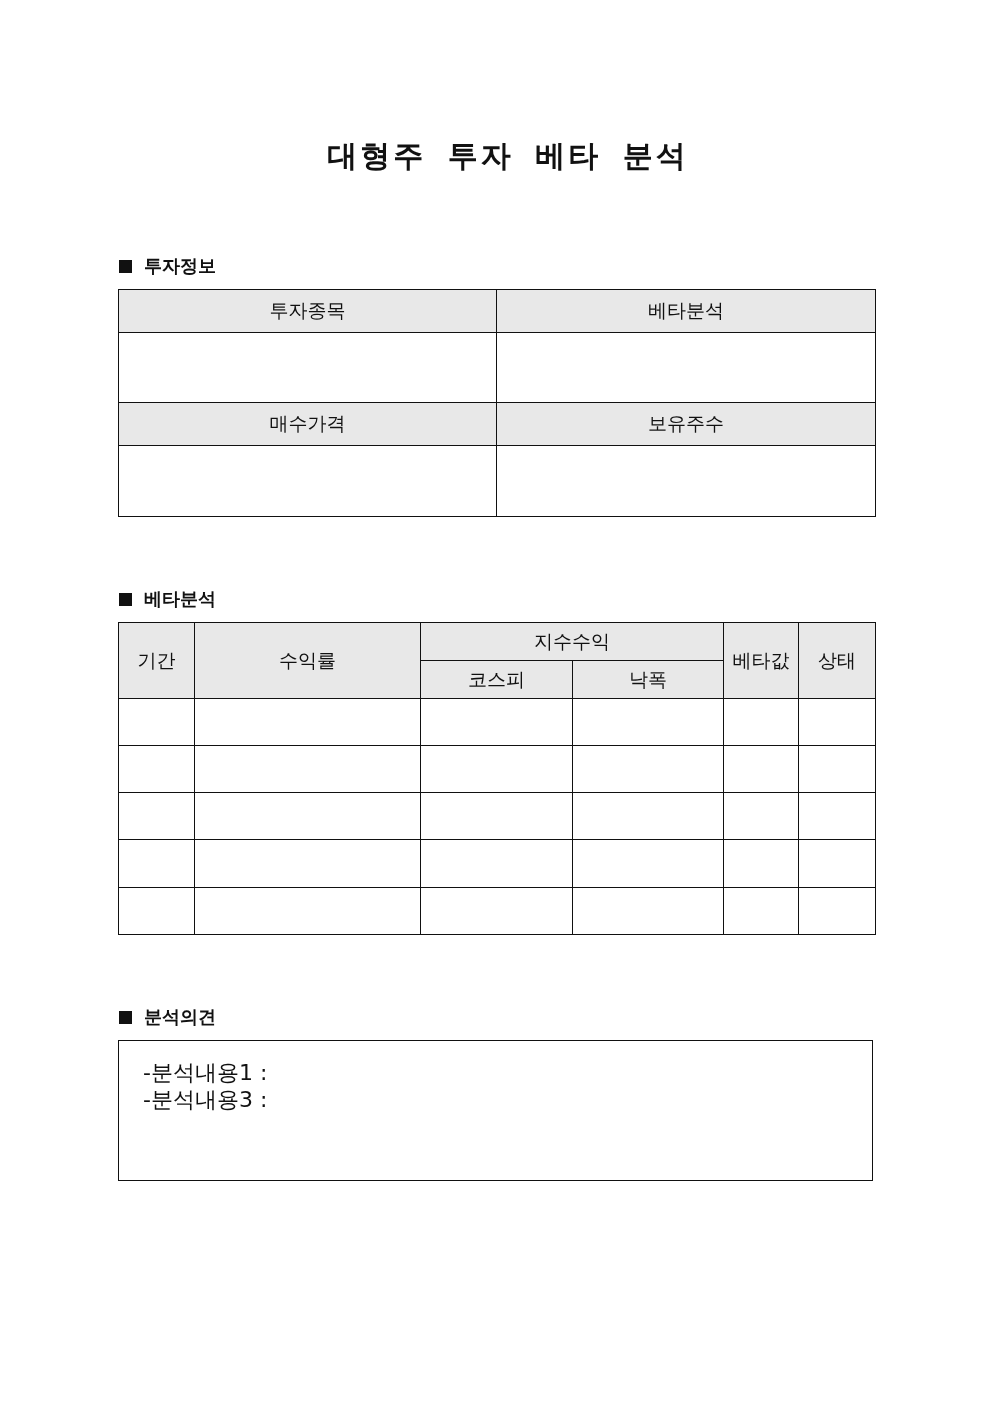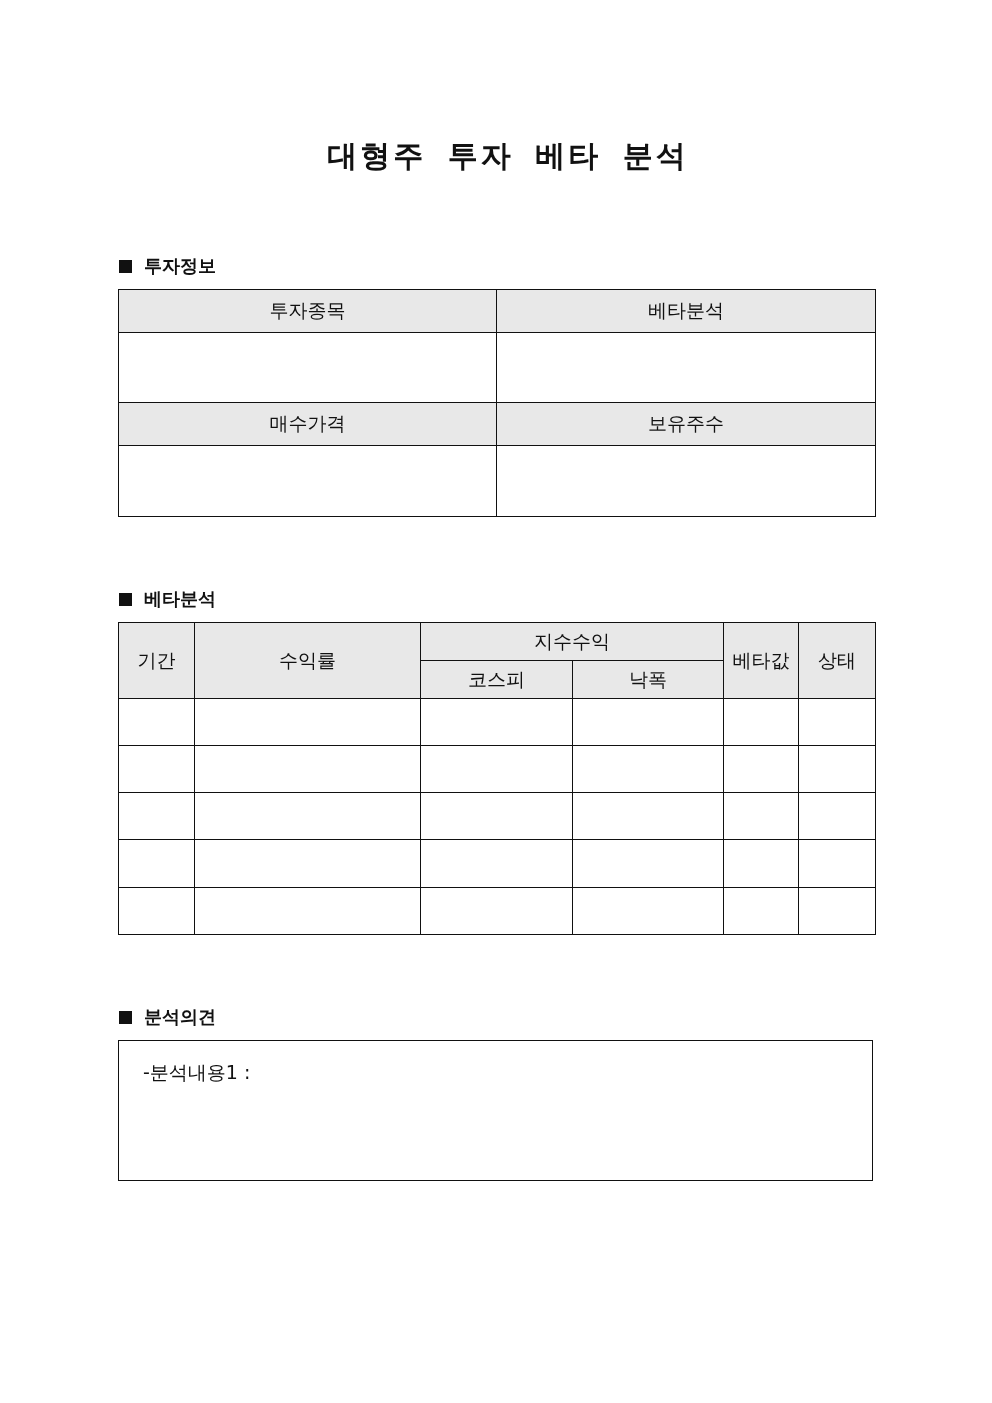--- a/index.html
+++ b/index.html
@@ -3,21 +3,21 @@
 <meta charset="utf-8">
 <style>
   html,body{margin:0;padding:0;background:#ffffff;}
   body{width:992px;height:1403px;position:relative;font-family:"DejaVu Sans","Liberation Sans",sans-serif;color:#111;}
   .title{position:absolute;left:12px;top:136px;width:992px;text-align:center;font-size:30px;font-weight:bold;letter-spacing:3px;word-spacing:8px;}
   .sec{position:absolute;left:119px;font-size:18px;font-weight:bold;display:flex;align-items:center;}
   .sq{display:inline-block;width:13px;height:13px;background:#111;margin-right:12px;}
   table{position:absolute;left:118px;border-collapse:collapse;table-layout:fixed;}
   td{border:1.3px solid #111;padding:0;text-align:center;font-size:19px;}
   td.h{background:#e8e8e8;}
-  .memo{position:absolute;left:118px;top:1040px;width:755px;height:141px;border:1.3px solid #111;box-sizing:border-box;padding:18px 16px 0 24px;font-size:19px;line-height:27px;}
+  .memo{position:absolute;left:118px;top:1040px;width:755px;height:141px;border:1.3px solid #111;box-sizing:border-box;padding:18px 16px 0 24px;font-size:22px;line-height:27px;}
 </style>
 </head>
 <body>
 
 <div class="title">대형주 투자 베타 분석</div>
 
 <div class="sec" style="top:254px;">
   <span class="sq"></span>
   <span>투자정보</span>
 </div>
@@ -116,13 +116,14 @@
 </tbody>
   </table>
 
 <div class="sec" style="top:1005px;justify-content:flex-end;">
   <span class="sq"></span>
   <span>분석의견</span>
 </div>
 
 <div class="memo">
   <div>-분석내용1 :</div>
+  <div>-분석내용3 :</div>
 </div>
 
 </body></html>

